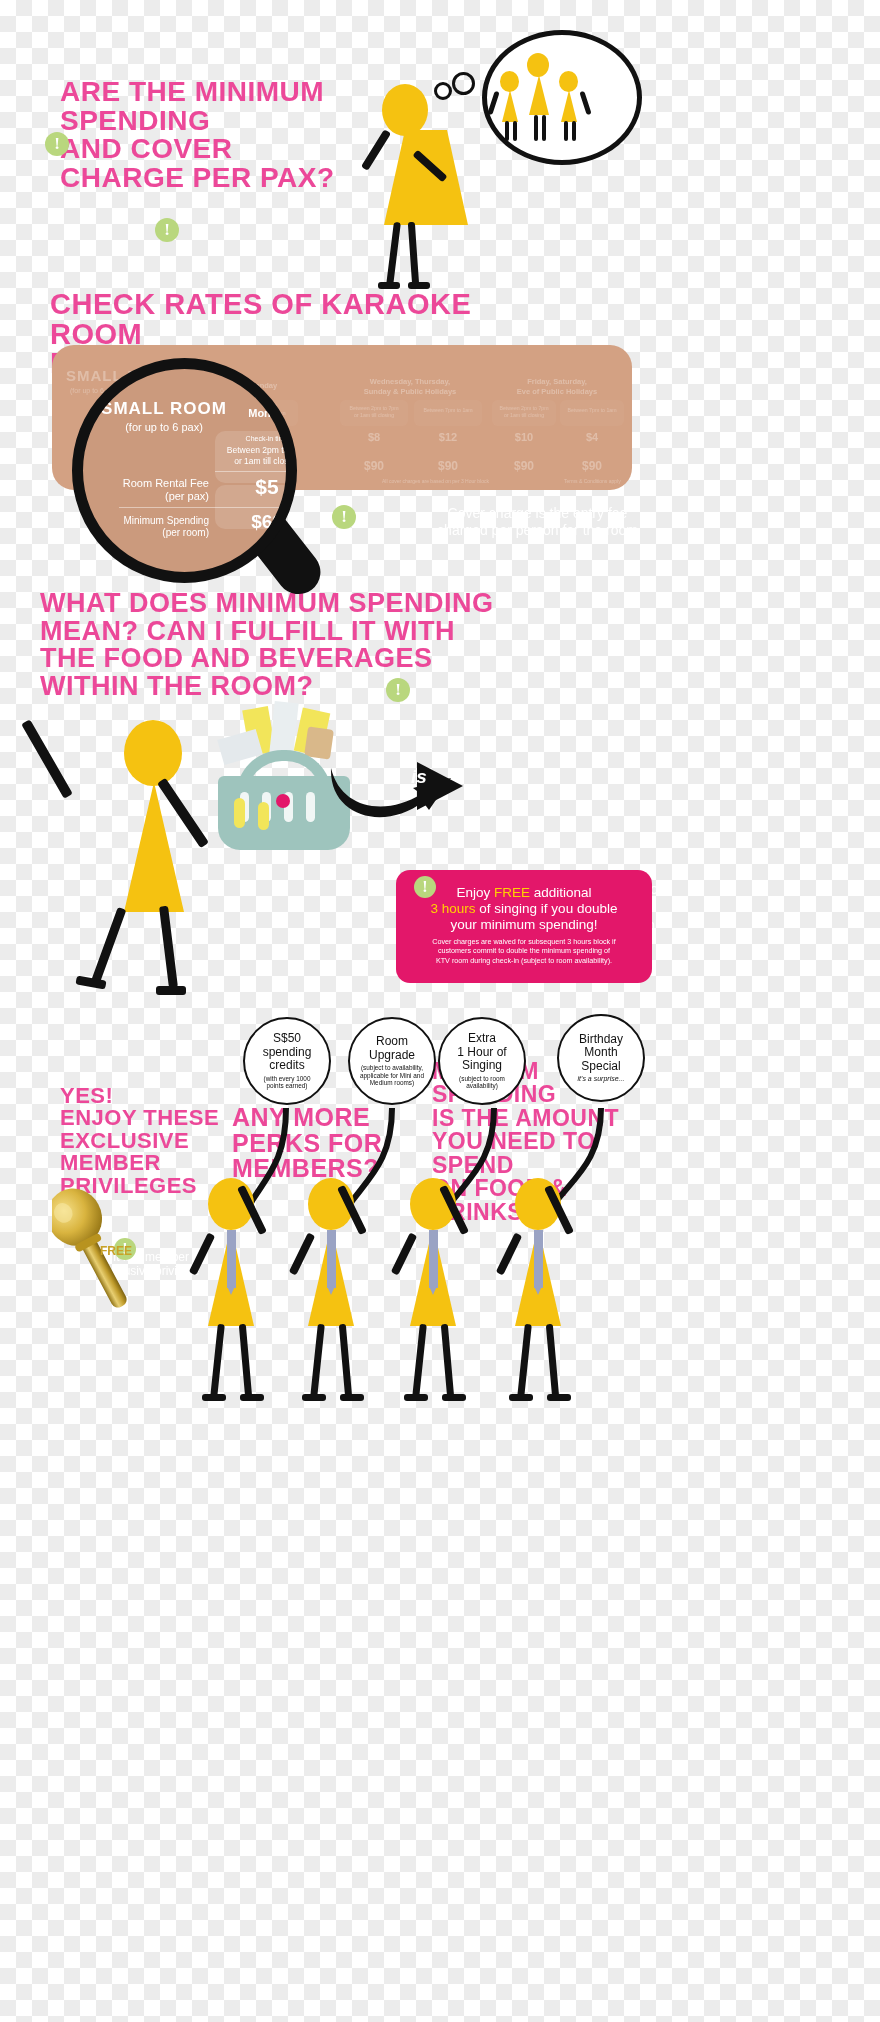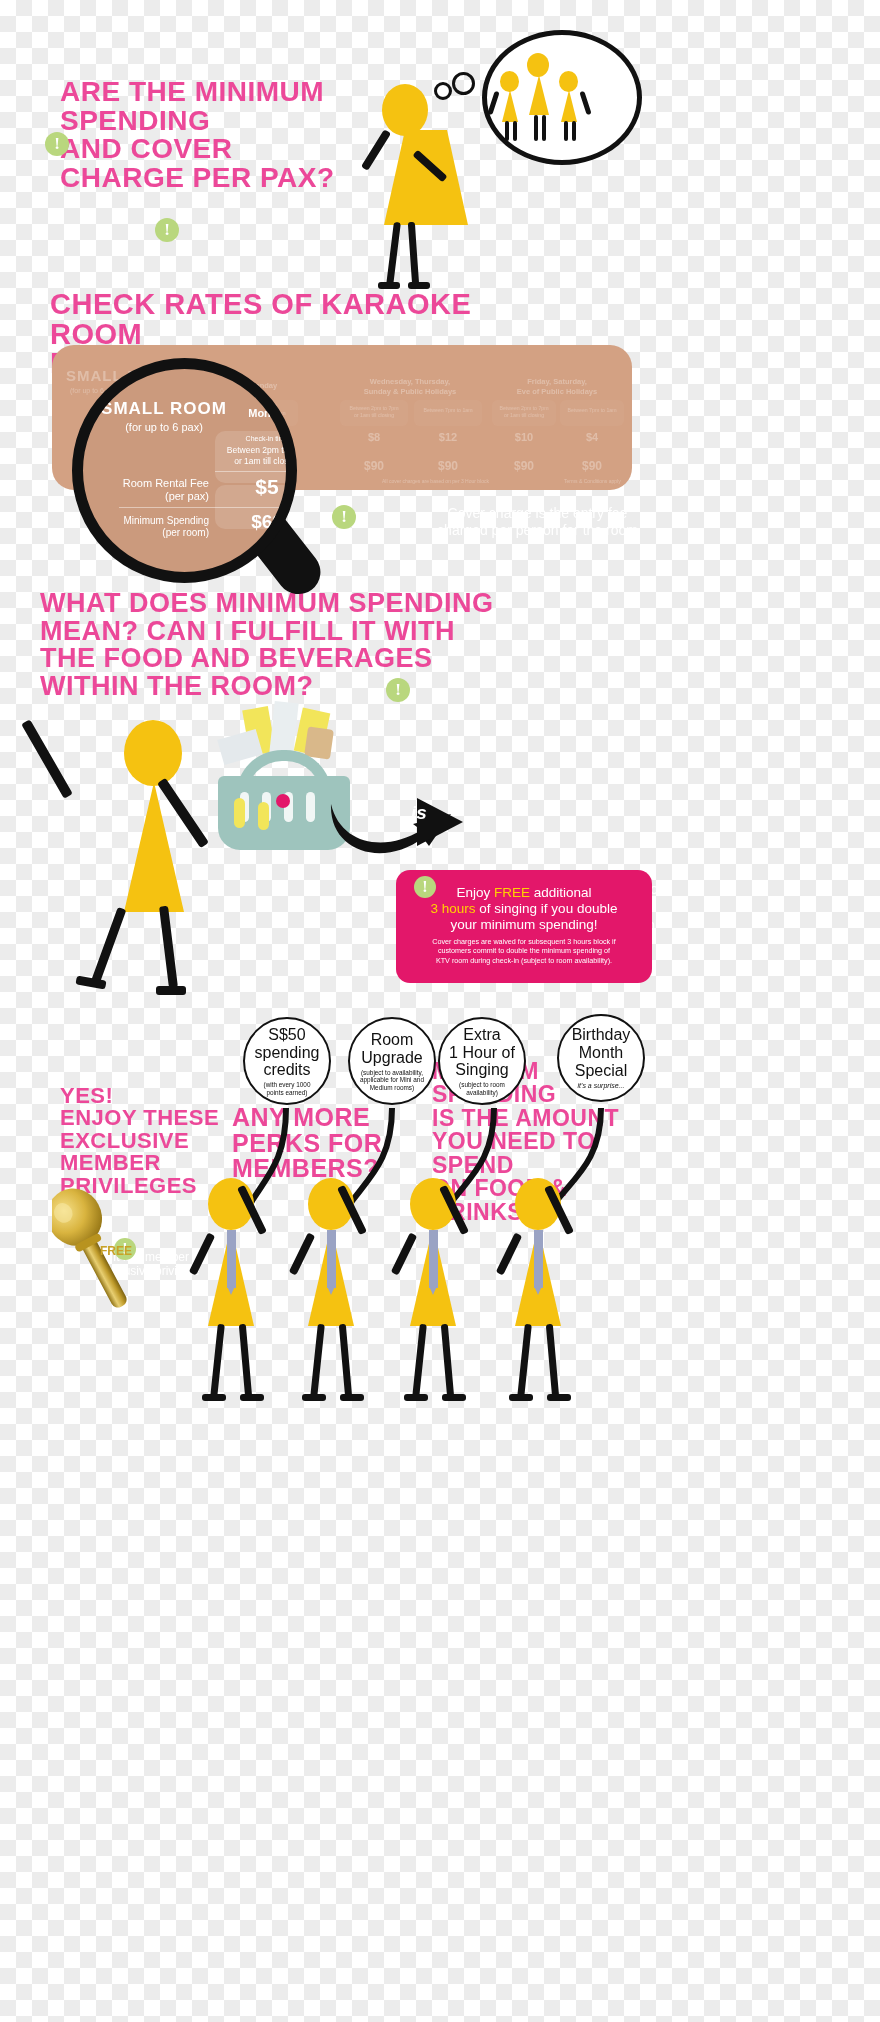--- a/index.html
+++ b/index.html
@@ -91,21 +91,21 @@
   }
   .bk-handle{
     position:absolute;left:30px;top:10px;width:96px;height:46px;
     border:11px solid #9ec4bd;border-bottom:none;border-radius:48px 48px 0 0;
     box-sizing:border-box;
   }
   .bk-slot{position:absolute;top:52px;width:9px;height:30px;background:#ffffff;border-radius:5px;opacity:.85;}
   .pill{position:absolute;border-radius:7px;}
 
   
-  #arrow-is{position:absolute;left:325px;top:780px;width:140px;height:80px;}
+  #arrow-is{position:absolute;left:325px;top:744px;width:140px;height:80px;}
   .is-word{
     position:absolute;left:86px;top:22px;color:#ffffff;font-weight:bold;font-size:19px;
     font-style:italic;z-index:3;
   }
 
   
   #promo{
     position:absolute;left:396px;top:870px;width:256px;height:113px;
     background:#e3176a;border-radius:14px;color:#ffffff;box-sizing:border-box;
     padding:7px 9px 8px;
@@ -114,21 +114,21 @@
   .promo-line{font-size:13.5px;line-height:1.18;text-align:center;}
   .promo-fine{font-size:7.2px;line-height:1.32;text-align:center;margin-top:4px;white-space:pre-line;}
 
   
   .perk{
     position:absolute;width:88px;height:88px;border-radius:50%;
     background:#ffffff;border:2px solid #111111;box-sizing:border-box;
     display:flex;flex-direction:column;align-items:center;justify-content:center;
     text-align:center;padding:4px;
   }
-  .perk-title{font-size:16px;line-height:1.12;color:#111111;white-space:pre-line;}
+  .perk-title{font-size:12px;line-height:1.12;color:#111111;white-space:pre-line;}
   .perk-sub{font-size:6.4px;line-height:1.18;color:#111111;margin-top:2px;white-space:pre-line;}
   .perk-sub.ital{font-style:italic;font-size:7px;}
 
   
   #mic{position:absolute;left:52px;top:1180px;width:80px;height:145px;}
   .mic-free{
     position:absolute;left:100px;top:1244px;color:#c9a227;font-weight:bold;font-size:12px;
   }
 </style>
 </head>

